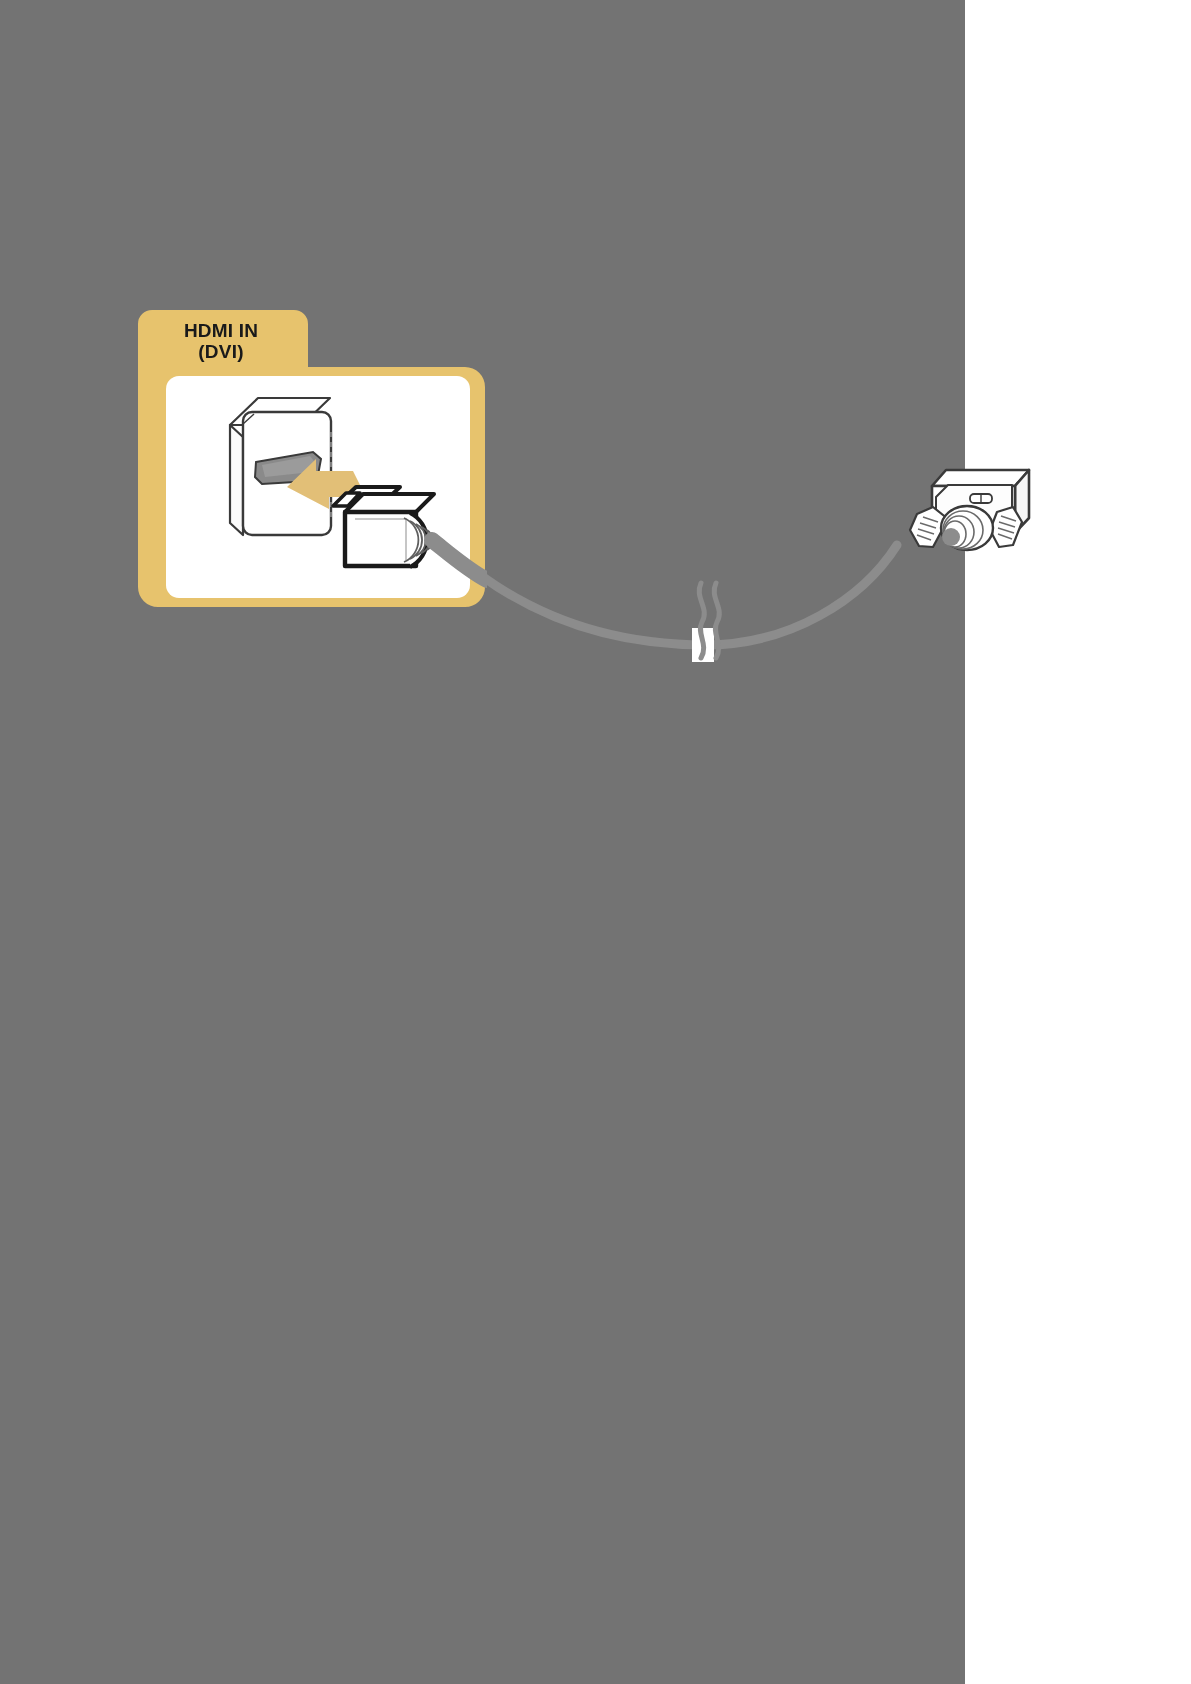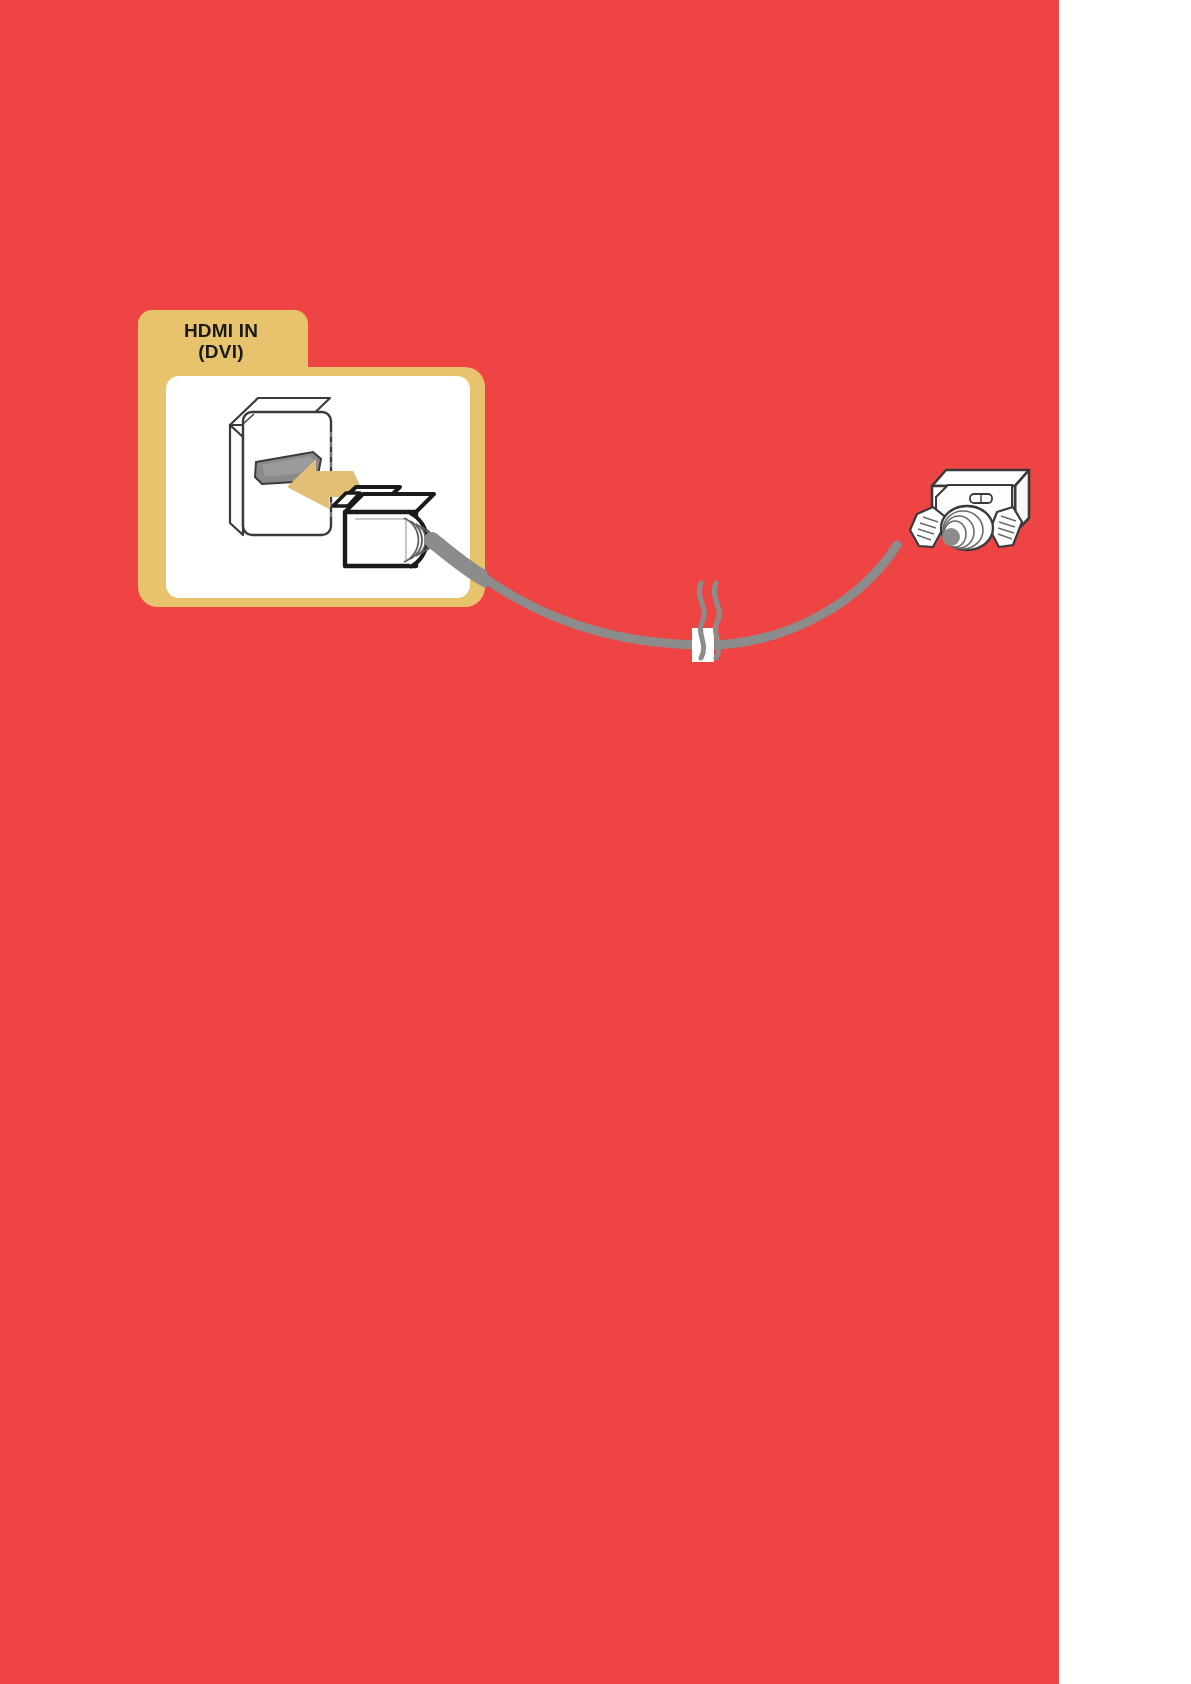--- a/index.html
+++ b/index.html
@@ -11,23 +11,23 @@
   body {
     width: 1191px;
     height: 1684px;
     position: relative;
     font-family: "Liberation Sans", sans-serif;
     overflow: hidden;
   }
   #page {
     position: absolute;
     left: 0; top: 0;
-    width: 1059px;
+    width: 965px;
     height: 1684px;
-    background: #ef4444;
+    background: #737373;
   }
   #diagram-svg {
     position: absolute;
     left: 0;
     top: 0;
     width: 1191px;
     height: 1684px;
     display: block;
   }
   .port-label-text {

